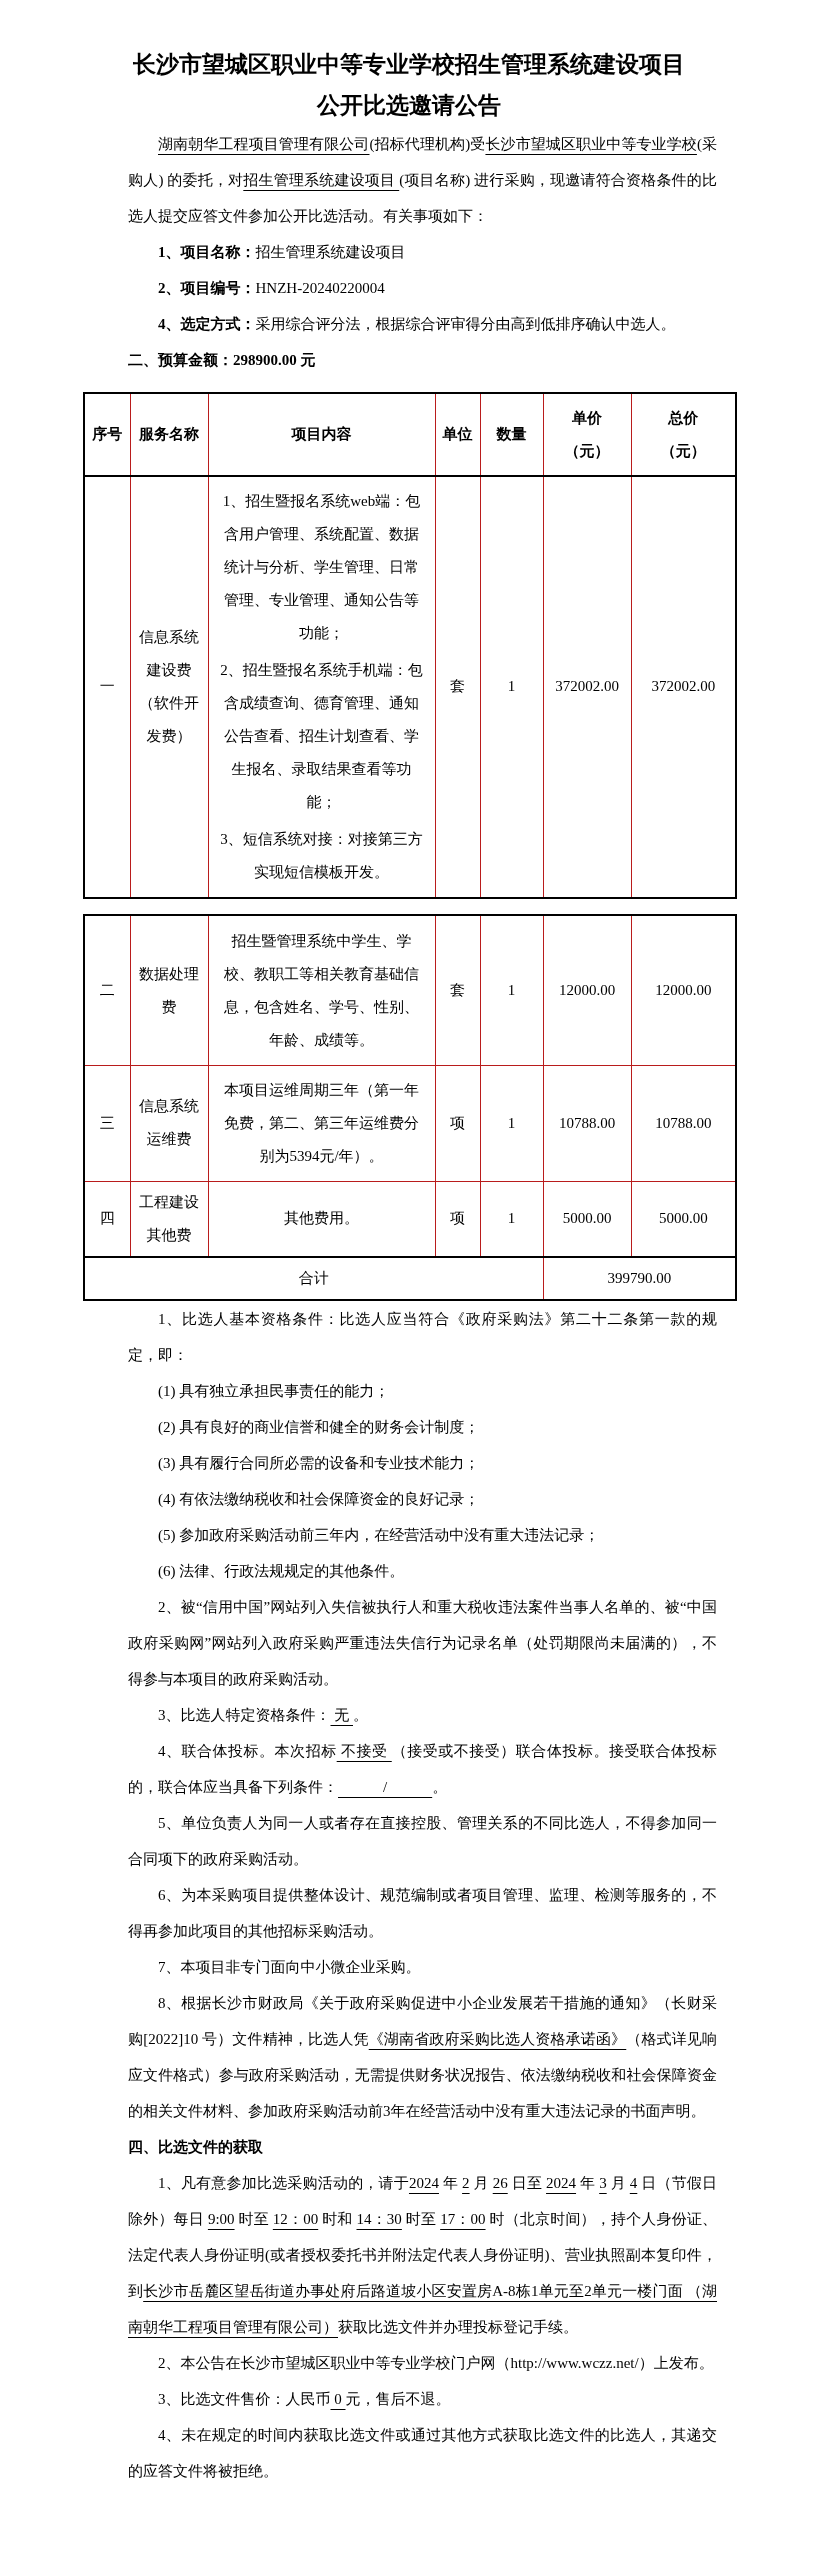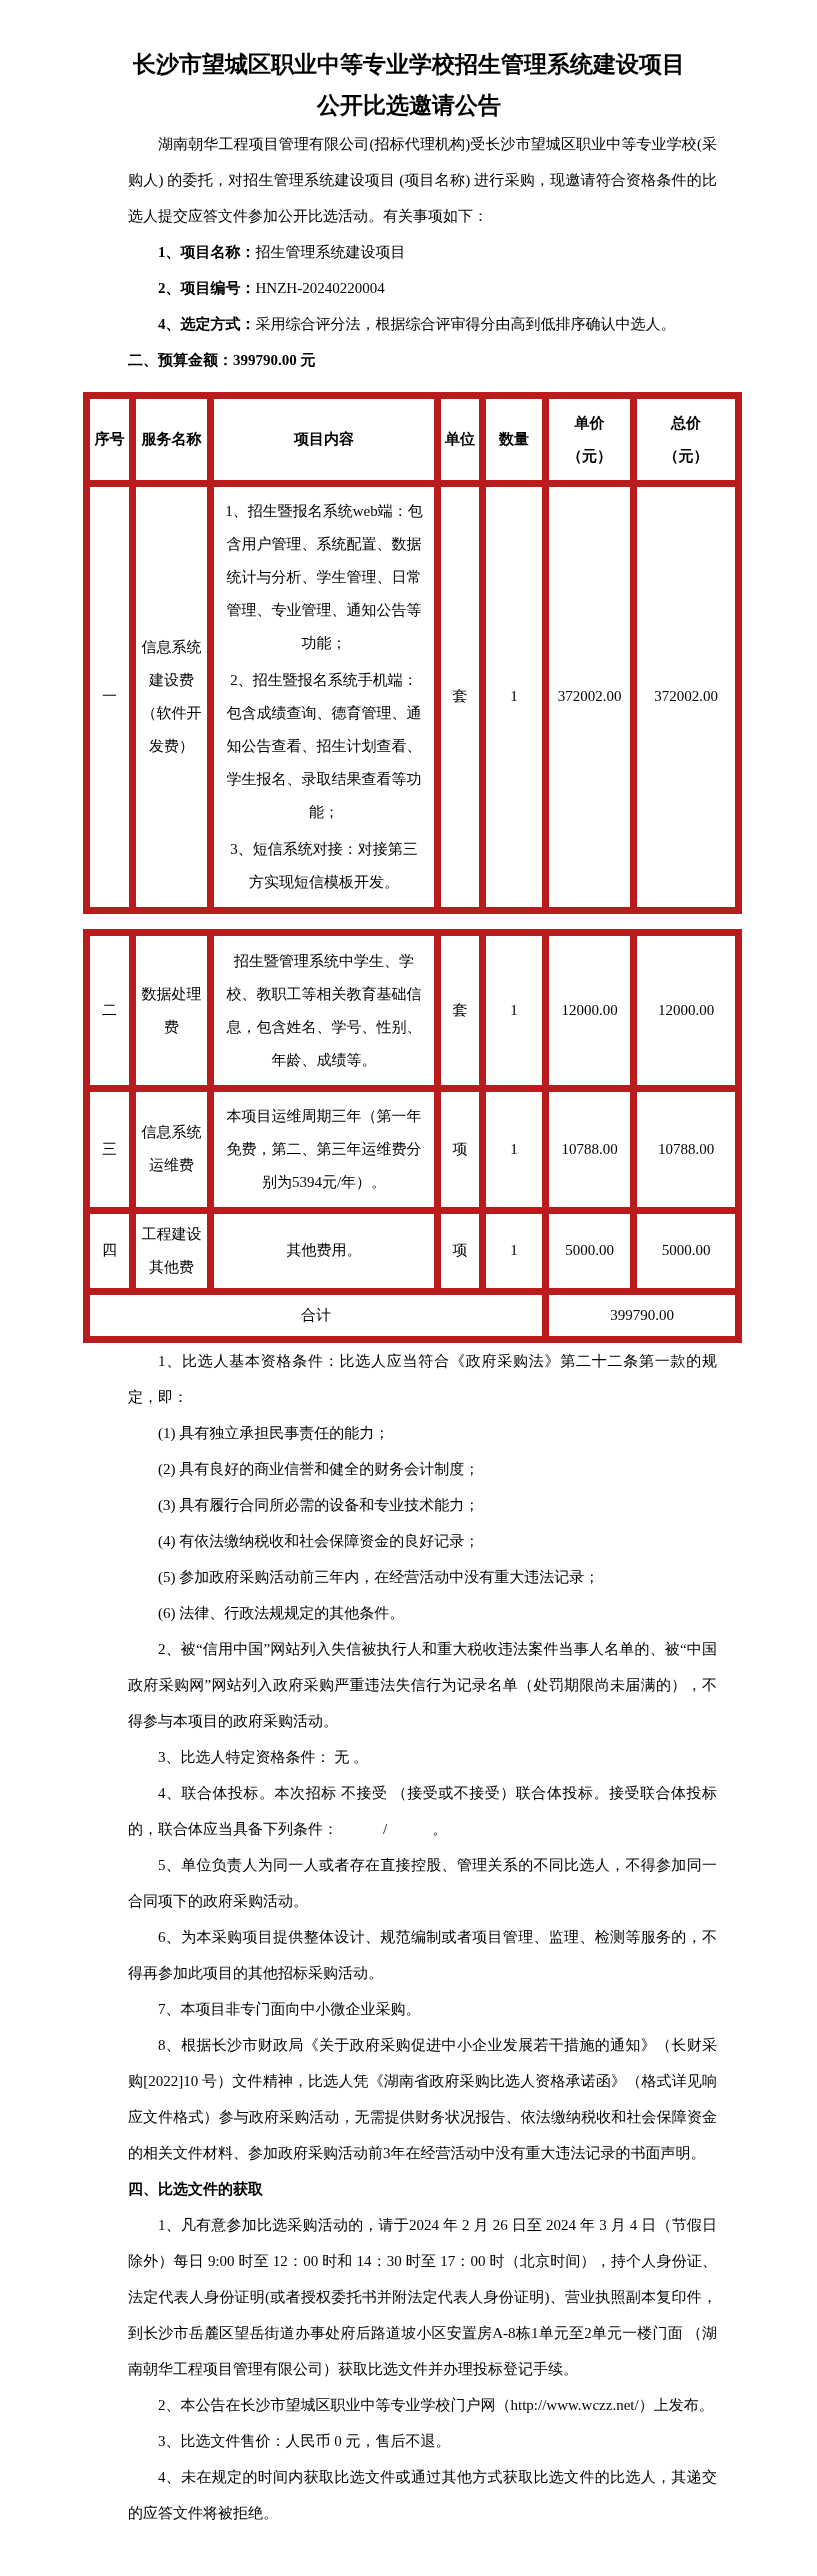--- a/index.html
+++ b/index.html
@@ -25,33 +25,33 @@
     margin:0 101px 0 128px;
     font-size:15px;
     line-height:36px;
     text-align:justify;
     text-justify:inter-ideograph;
     word-break:break-all;
   }
   .para.indent{text-indent:30px;}
   .para.heading{font-weight:bold;}
   .seg-b{font-weight:bold;}
-  .seg-u{text-decoration-thickness:1px;text-underline-offset:4.6px;}
+  .seg-u{text-decoration:underline;text-decoration-thickness:1px;text-underline-offset:4.6px;}
   .tablewrap{margin:14.4px 0 0 83px;width:652px;}
   .tablewrap.second{margin-top:15.5px;}
   table.price{
     border-collapse:collapse;
     table-layout:fixed;
     width:652px;
     font-size:15px;
     line-height:33px;
     border:2.6px solid #000;
   }
   table.price td{
-    border:7px solid #b91c1c;
+    border:1px solid #b91c1c;
     text-align:center;
     vertical-align:middle;
     padding:4.1px 5.2px;
     overflow:hidden;
   }
   table.price thead td{
     font-size:15px;
     padding:7.2px 3.1px;
     border-bottom:2.6px solid #000;
     white-space:pre-line;
@@ -65,21 +65,21 @@
 <body>
 
 <div class="page">
   <div class="doc-title first">长沙市望城区职业中等专业学校招生管理系统建设项目</div>
   <div class="doc-title">公开比选邀请公告</div>
   <div id="doc-body">
       <div class="para indent"><span class="seg-u">湖南朝华工程项目管理有限公司</span><span>(招标代理机构)受</span><span class="seg-u">长沙市望城区职业中等专业学校</span><span>(采购人) 的委托，对</span><span class="seg-u">招生管理系统建设项目 </span><span>(项目名称) 进行采购，现邀请符合资格条件的比选人提交应答文件参加公开比选活动。有关事项如下：</span></div>
       <div class="para indent"><span class="seg-b">1、项目名称：</span><span>招生管理系统建设项目</span></div>
       <div class="para indent"><span class="seg-b">2、项目编号：</span><span>HNZH-20240220004</span></div>
       <div class="para indent"><span class="seg-b">4、选定方式：</span><span>采用综合评分法，根据综合评审得分由高到低排序确认中选人。</span></div>
-      <div class="para heading"><span class="seg-b">二、预算金额：399790.00 元</span></div>
+      <div class="para heading"><span class="seg-b">二、预算金额：298900.00 元</span></div>
       <div class="tablewrap">
         <table class="price">
           <colgroup>
             <col style="width: 46px;">
             <col style="width: 78px;">
             <col style="width: 227px;">
             <col style="width: 45px;">
             <col style="width: 63px;">
             <col style="width: 88px;">
             <col style="width: 105px;">

